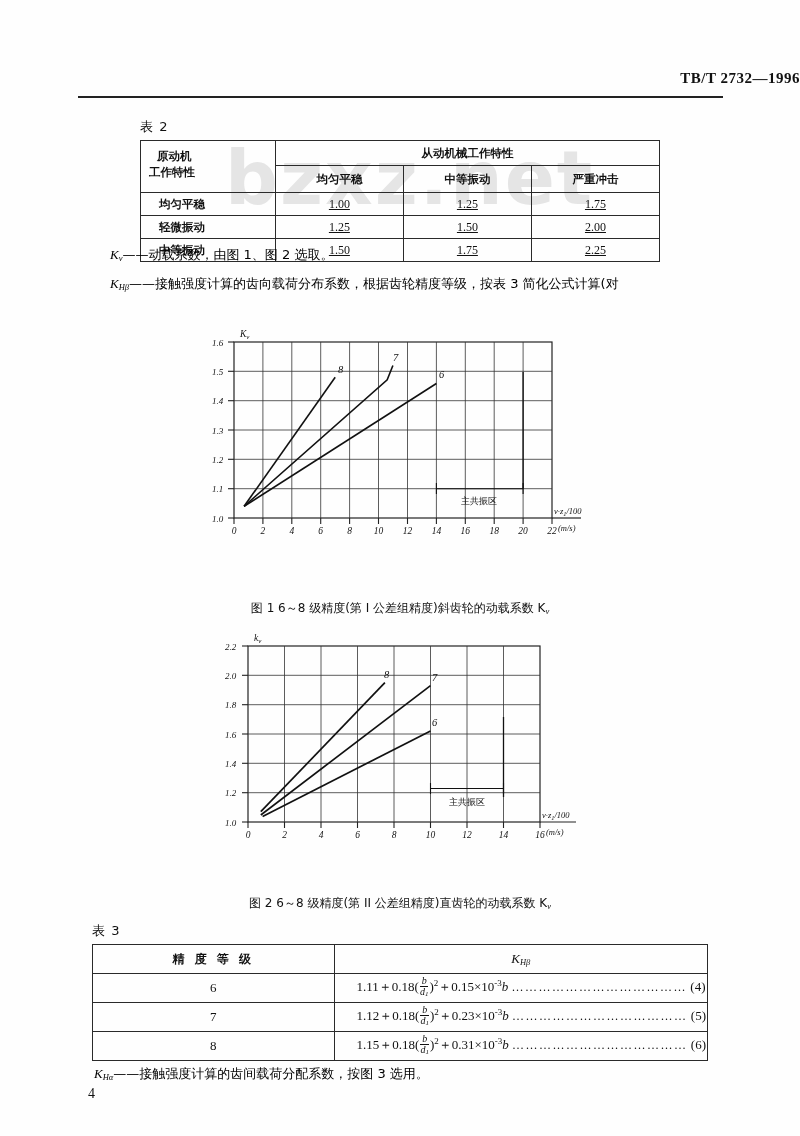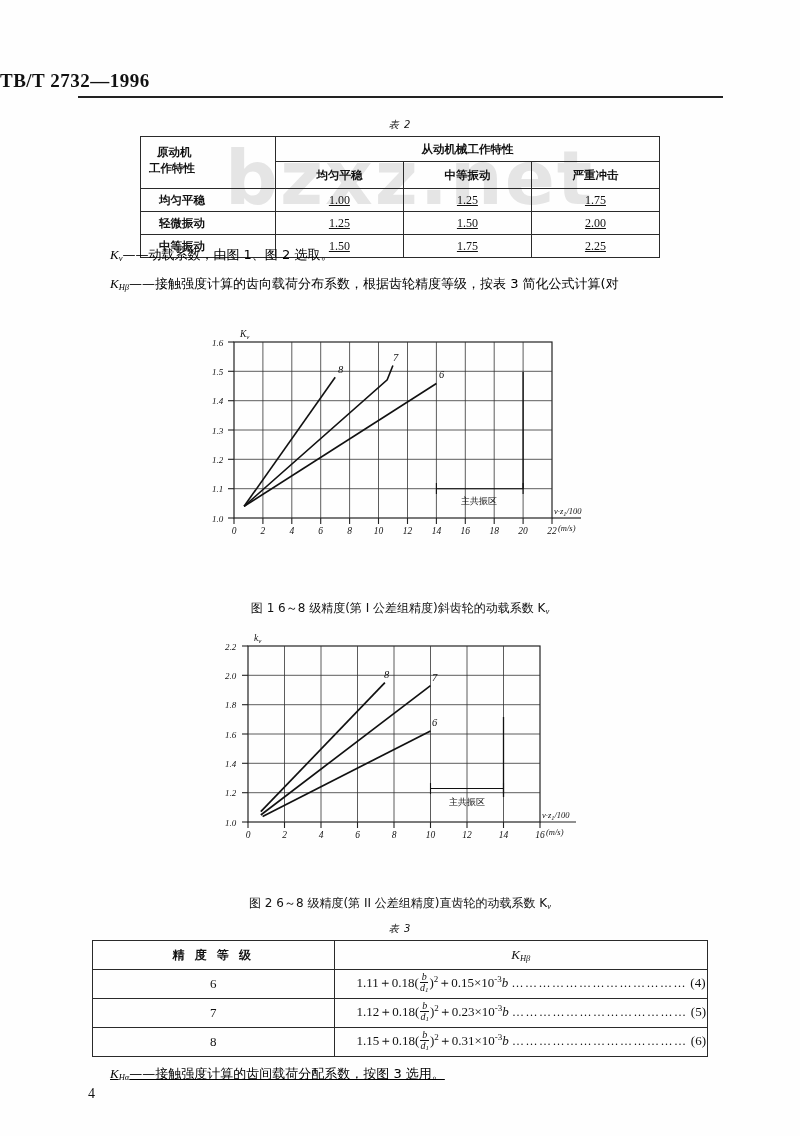--- a/index.html
+++ b/index.html
@@ -34,41 +34,39 @@
     color: rgba(130,130,130,0.20);
     user-select: none;
     white-space: nowrap;
   }
 
   
   .doc-header {
     position: absolute;
     left: 0; top: 70px;
     width: 800px;
-    text-align: left;
+    text-align: right;
     font-family: "Liberation Serif", serif;
-    font-size: 19px;
+    font-size: 15px;
     font-weight: bold;
     letter-spacing: 0.5px;
   }
   .header-rule {
     position: absolute;
     left: 78px; top: 96px;
     width: 645px; height: 2px;
     background: #222;
   }
 
   
   .tbl-caption {
-    text-align: center;
-    font-size: 10px;
+    font-size: 13px;
     font-family: "DejaVu Sans", sans-serif;
     margin-bottom: 4px;
     letter-spacing: 1px;
-    font-style: italic;
   }
 
   
   .t2wrap { position: absolute; left: 140px; top: 118px; width: 520px; }
   table.t2 {
     border-collapse: collapse;
     width: 520px;
     font-family: "DejaVu Sans", sans-serif;
     font-size: 11.5px;
   }
@@ -470,19 +468,19 @@
         <td class="fcell">
           <span>1.15</span>＋<span>0.18</span>(<span class="frac"><span class="n">b</span><span class="d"><span>d</span><span style="font-size:7px;vertical-align:-1px;">1</span></span></span>)<span class="sup">2</span>＋<span>0.31</span>×<span>10</span><span class="sup">-3</span><span class="ital">b</span>
           <span class="dots">…………………………………</span>
           <span>(6)</span>
         </td>
       </tr>
     </tbody>
       </table>
   </div>
 
-  <div class="para" style="left:110px; top:1062px; width:600px;text-decoration:underline;">
+  <div class="para" style="left:94px; top:1062px; width:600px;">
     <span class="ital">K</span><span class="ital sub">Hα</span><span>——接触强度计算的齿间载荷分配系数，按图 3 选用。</span>
   </div>
 
   <div class="pagenum">4</div>
 
 </div>
 
 </body></html>

